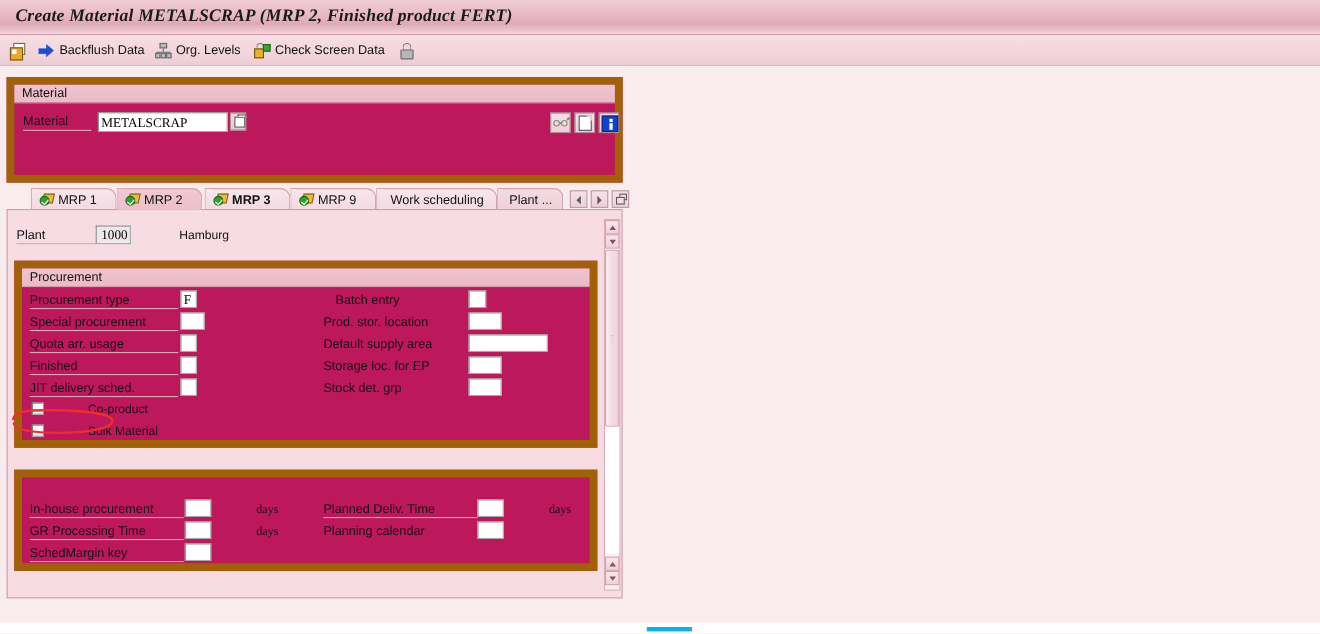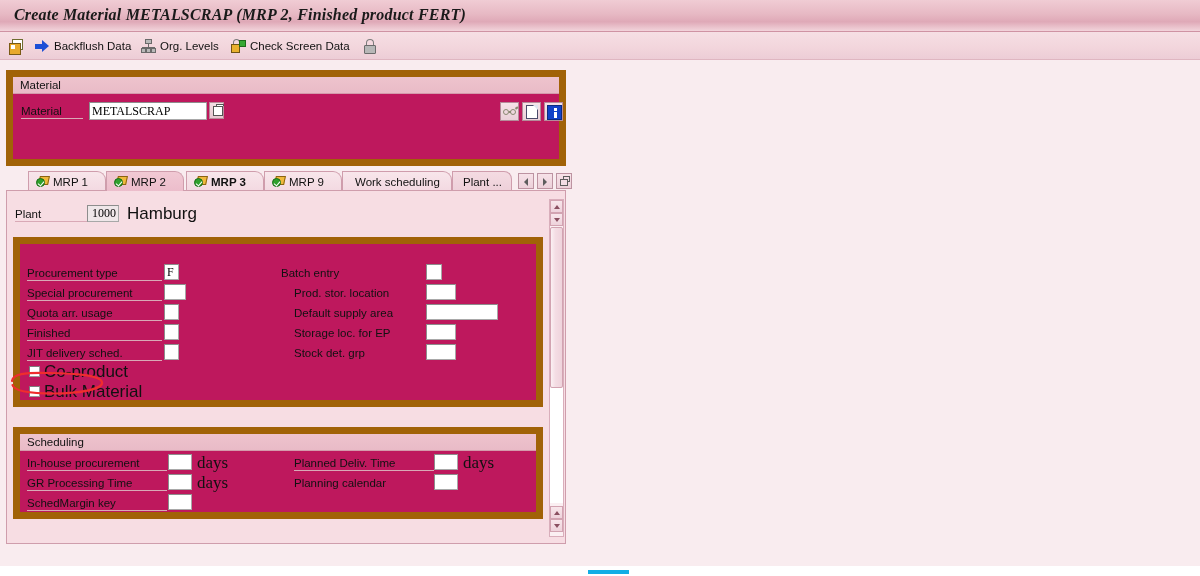--- a/index.html
+++ b/index.html
@@ -126,24 +126,25 @@
     color: #111;
     white-space: nowrap;
     border-bottom: 1px solid #d9a9b6;
     line-height: 14px;
     height: 15px;
     box-sizing: border-box;
   }
   .flabel.nounder { border-bottom: none; }
   .ftext {
     position: absolute;
-    font-size: 17px;
+    font-size: 11px;
     color: #111;
     white-space: nowrap;
     line-height: 14px;
+    margin-left: 36px;
   }
   .fin {
     position: absolute;
     box-sizing: border-box;
     background: #ffffff;
     border: 1px solid #a8a8a8;
     border-top-color: #8d8d8d;
     border-left-color: #8d8d8d;
     font-family: "Liberation Serif", serif;
     font-size: 12px;
@@ -522,20 +523,21 @@
 
 <div id="tabpanel">
 
   <div id="plant-row">
     <div class="flabel" style="left:0px; top:2px; width:72px;">Plant</div>
     <input class="fin grayfill" style="left: 72px; top: 0px; width: 32px; height: 17px; text-align: right;" value="1000">
     <div class="ftext" style="left:112px; top:2px;">Hamburg</div>
   </div>
 
   <div class="group" style="left:6px; top:46px; width:530px; height:170px;">
+    <div class="group-hdr">Procurement</div>
 
     <div class="flabel" style="left:7px; top:22px; width:135px;">Procurement type</div>
     <input class="fin" style="left: 144px; top: 20px; width: 15px; height: 16px;" value="F">
 
     <div class="flabel" style="left:7px; top:42px; width:135px;">Special procurement</div>
     <input class="fin" style="left: 144px; top: 40px; width: 22px; height: 16px;" value="">
 
     <div class="flabel" style="left:7px; top:62px; width:135px;">Quota arr. usage</div>
     <input class="fin" style="left: 144px; top: 60px; width: 15px; height: 16px;" value="">
 
@@ -544,38 +546,37 @@
 
     <div class="flabel" style="left:7px; top:102px; width:135px;">JIT delivery sched.</div>
     <input class="fin" style="left: 144px; top: 100px; width: 15px; height: 16px;" value="">
 
     <div class="chk" style="left:9px; top:122px;"></div>
     <div class="ftext" style="left:24px; top:121px;">Co-product</div>
 
     <div class="chk" style="left:9px; top:142px;"></div>
     <div class="ftext" style="left:24px; top:141px;">Bulk Material</div>
 
-    <div class="flabel nounder" style="left:261px; top:22px; width:130px;">Batch entry</div>
+    <div class="flabel nounder" style="left:285px; top:22px; width:130px;">Batch entry</div>
     <input class="fin" style="left: 406px; top: 20px; width: 16px; height: 16px;" value="">
 
     <div class="flabel nounder" style="left:274px; top:42px; width:130px;">Prod. stor. location</div>
     <input class="fin" style="left: 406px; top: 40px; width: 30px; height: 16px;" value="">
 
     <div class="flabel nounder" style="left:274px; top:62px; width:130px;">Default supply area</div>
     <input class="fin" style="left: 406px; top: 60px; width: 72px; height: 16px;" value="">
 
     <div class="flabel nounder" style="left:274px; top:82px; width:130px;">Storage loc. for EP</div>
     <input class="fin" style="left: 406px; top: 80px; width: 30px; height: 16px;" value="">
 
     <div class="flabel nounder" style="left:274px; top:102px; width:130px;">Stock det. grp</div>
     <input class="fin" style="left: 406px; top: 100px; width: 30px; height: 16px;" value="">
   </div>
 
   <div class="group" style="left:6px; top:236px; width:530px; height:92px;">
-    <div class="group-hdr">Scheduling</div>
 
     <div class="flabel" style="left:7px; top:22px; width:140px;">In-house procurement</div>
     <input class="fin" style="left: 148px; top: 20px; width: 24px; height: 16px;" value="">
     <div class="ftext" style="left:177px; top:22px; font-family:'Liberation Serif',serif;">days</div>
 
     <div class="flabel" style="left:7px; top:42px; width:140px;">GR Processing Time</div>
     <input class="fin" style="left: 148px; top: 40px; width: 24px; height: 16px;" value="">
     <div class="ftext" style="left:177px; top:42px; font-family:'Liberation Serif',serif;">days</div>
 
     <div class="flabel" style="left:7px; top:62px; width:140px;">SchedMargin key</div>

